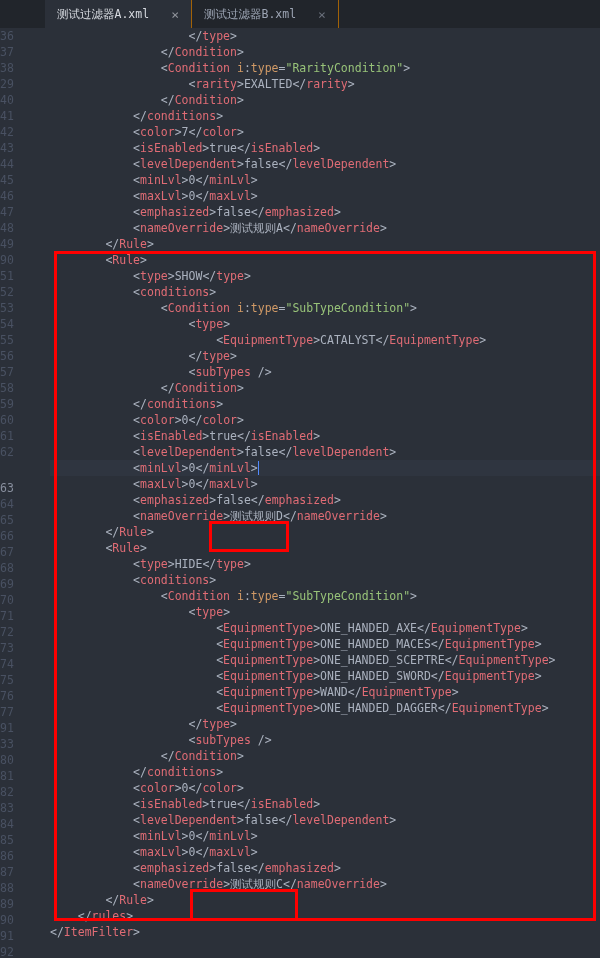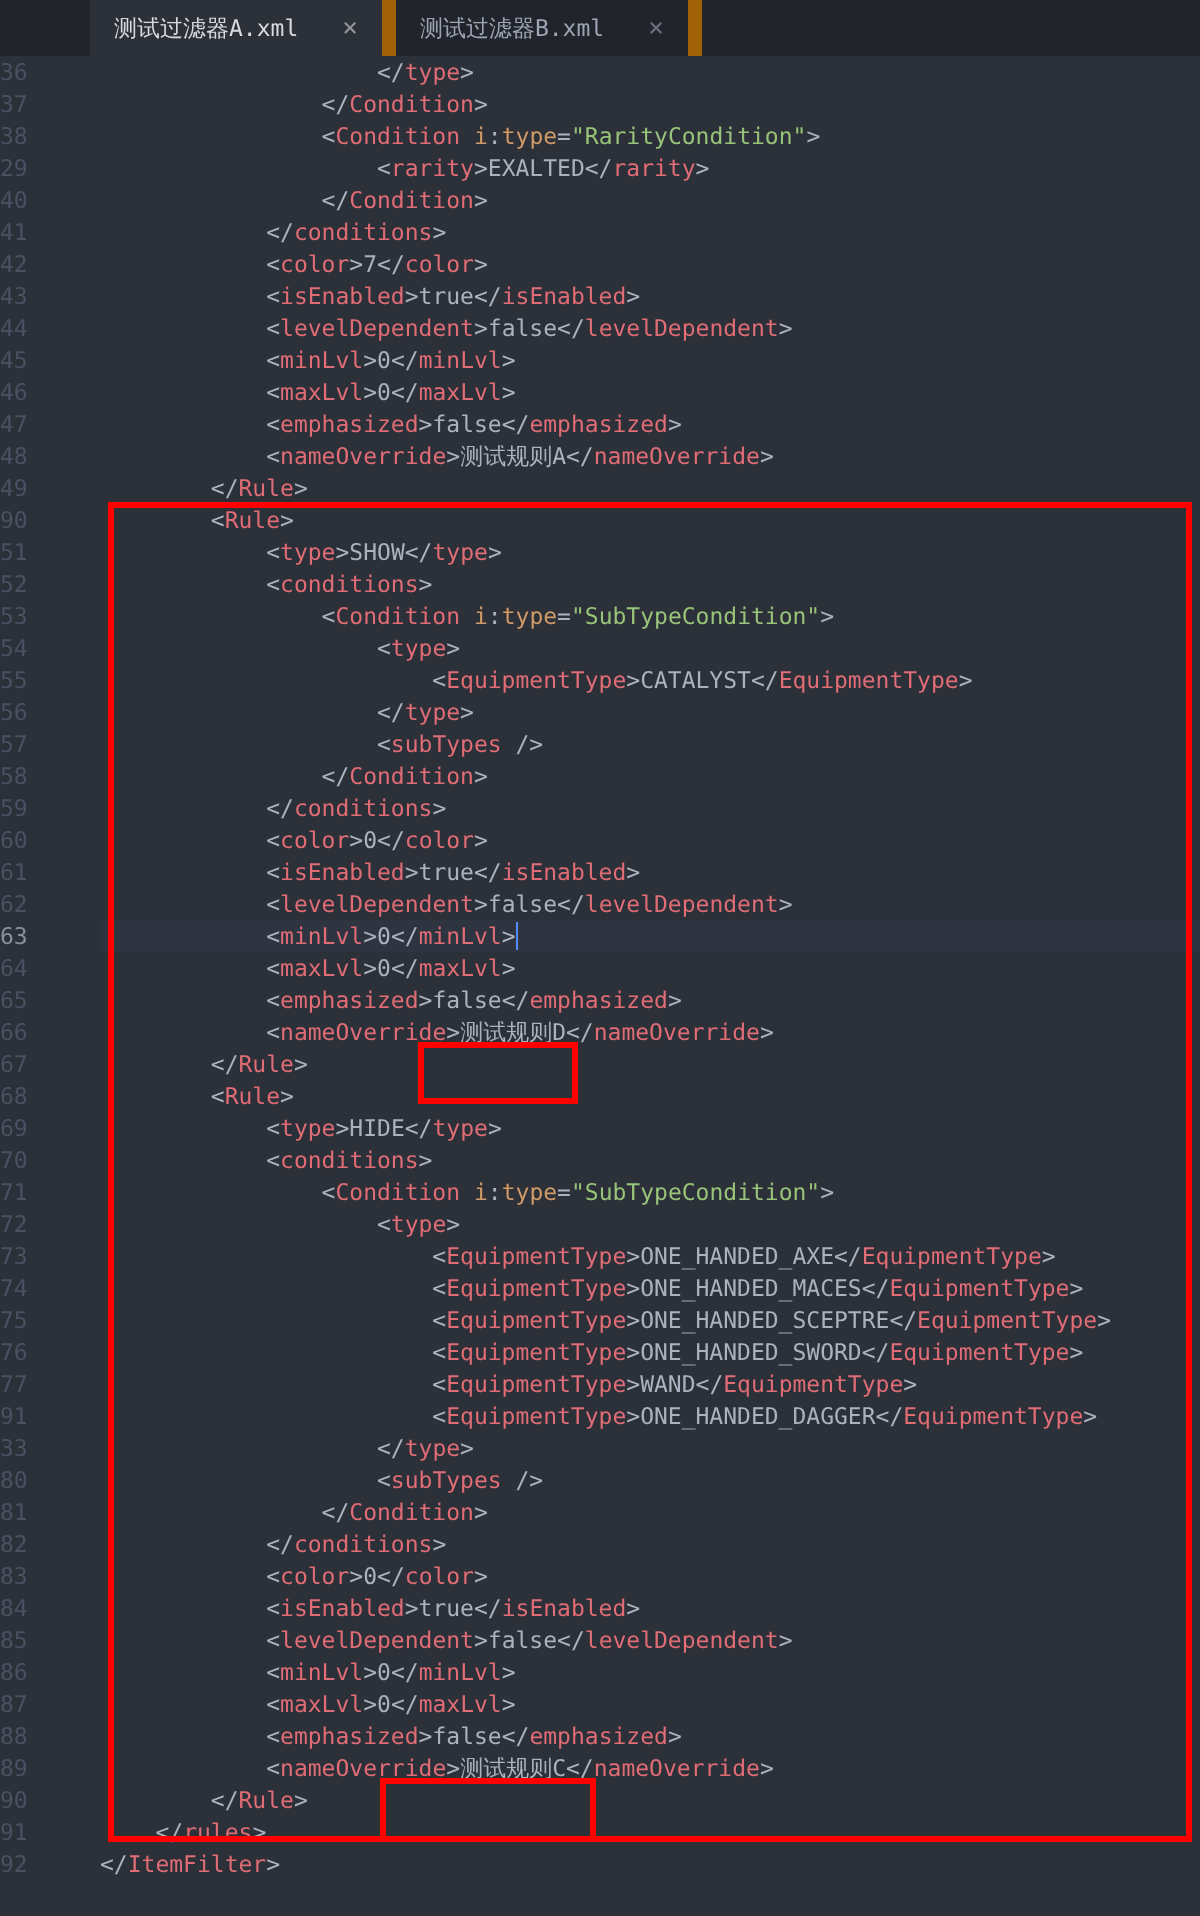--- a/index.html
+++ b/index.html
@@ -19,21 +19,21 @@
     height: 28px;
     padding-left: 45px;
   }
   .tab {
     display: flex;
     align-items: center;
     padding: 0 12px;
     height: 100%;
     color: #9da5b4;
     gap: 22px;
-    border-right: 7px solid #a16207;
+    border-right: 1px solid #a16207;
   }
   .tab.active {
     background: #2b3039;
     color: #d7dae0;
   }
   .tab-close {
     opacity: 0.6;
     font-size: 13px;
   }
   .editor {
@@ -43,21 +43,21 @@
   .gutter {
     width: 45px;
     text-align: left;
     padding-right: 10px;
     color: #495162;
     line-height: 16px;
     box-sizing: border-box;
     user-select: none;
   }
   .gutter div { height: 16px; }
-  .gutter .lhl { color: #888f9e; }
+  .gutter .lhl { color: #888f9e; margin-top: 20px; }
   .code {
     line-height: 16px;
     white-space: pre;
     position: relative;
   }
   .code-line {
     height: 16px;
     margin-left: 26px;
   }
   .hl { background: #2f3540; display: block; width: 550px; }

